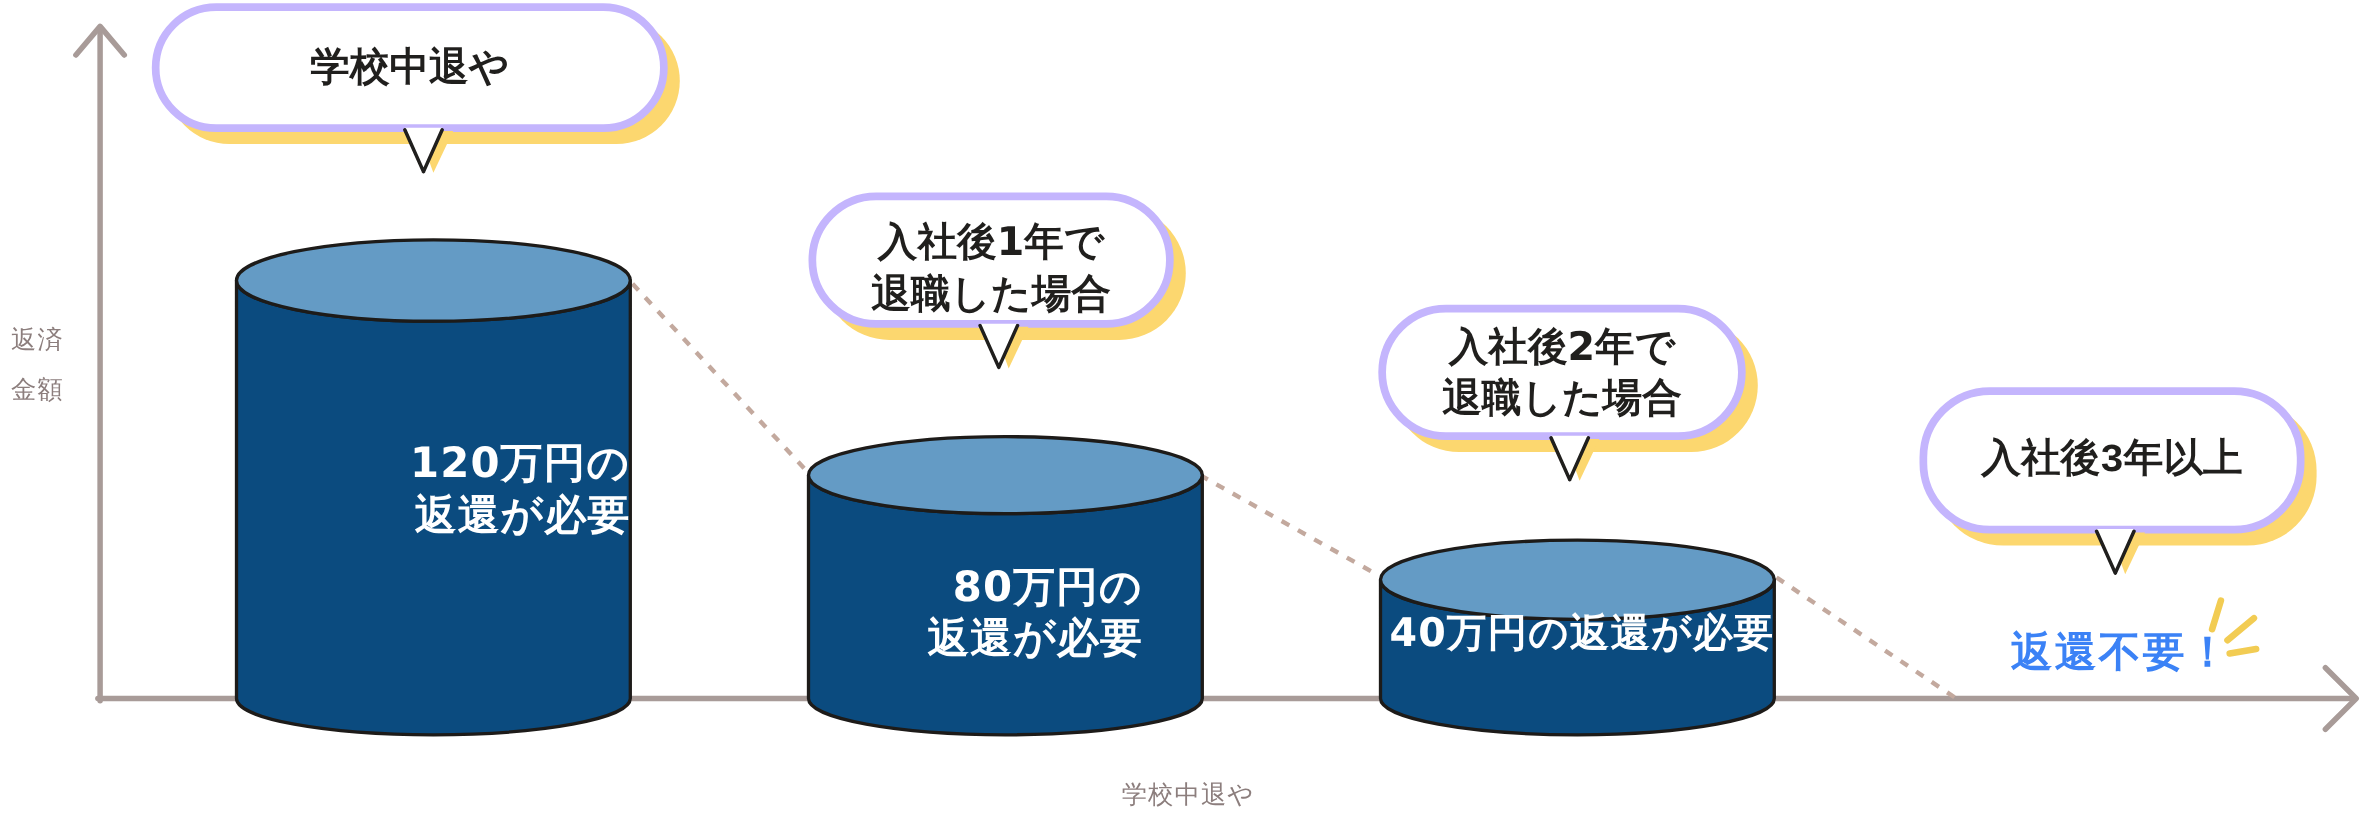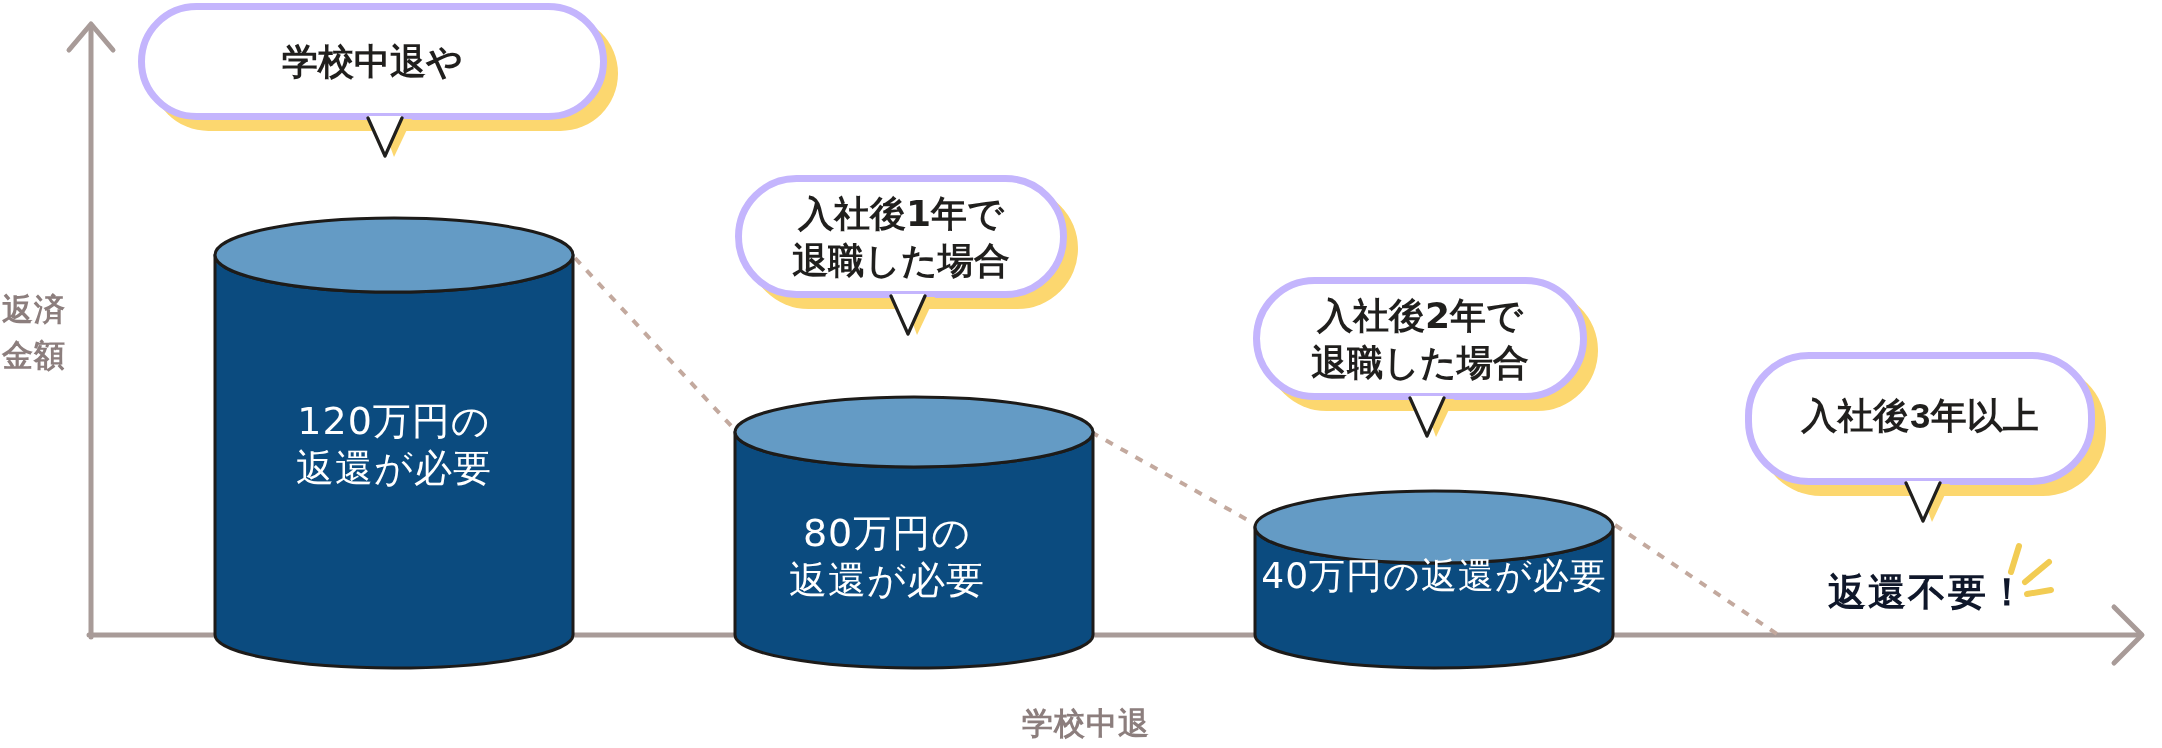--- a/index.html
+++ b/index.html
@@ -2,40 +2,40 @@
 <html><head>
 <meta charset="utf-8">
 <style>
   html,body{margin:0;padding:0;background:#ffffff;}
   #stage{
     position:relative;width:2162px;height:748px;overflow:hidden;background:#ffffff;
     font-family:"DejaVu Sans","Liberation Sans",sans-serif;
   }
   #stage svg.layer{position:absolute;left:0;top:0;}
   .axis-label{
-    position:absolute;color:#8c7e7d;font-weight:700;font-size:31px;line-height:46px;
-    text-align:right;letter-spacing:1px;
+    position:absolute;color:#8c7e7d;font-weight:400;font-size:23px;line-height:46px;
+    text-align:center;letter-spacing:1px;
   }
   .cyl-label{
-    position:absolute;color:#ffffff;font-weight:400;font-size:38px;line-height:47px;
-    text-align:center;letter-spacing:1px;
+    position:absolute;color:#ffffff;font-weight:700;font-size:38px;line-height:47px;
+    text-align:right;letter-spacing:1px;
   }
   .cyl-label .line{display:block;}
   .bubble{
     position:absolute;background:#ffffff;border:7px solid #c4b5fd;border-radius:64px;
     box-shadow:12px 12px 0 -1px #fcd76f;
     display:flex;flex-direction:column;justify-content:center;align-items:center;
     font-size:36px;line-height:47px;font-weight:600;color:#201f1d;text-align:center;
     box-sizing:border-box;z-index:3;
   }
   .bubble .line{display:block;}
   .tail{position:absolute;z-index:4;}
   .no-return{
     position:absolute;left:1828px;top:570px;width:200px;text-align:center;
-    font-size:38px;line-height:44px;font-weight:800;color:#0f172a;letter-spacing:2px;z-index:2;
+    font-size:38px;line-height:44px;font-weight:800;color:#3b82f6;letter-spacing:2px;z-index:2;
   }
 </style>
 </head>
 <body>
 
 <div id="stage">
 
   <svg class="layer" width="2162" height="748" viewBox="0 0 2162 748">
 
     <g stroke="#a89b98" stroke-width="5" fill="none" stroke-linecap="round" stroke-linejoin="round">
@@ -89,21 +89,21 @@
     <span class="line">80万円の</span>
     <span class="line">返還が必要</span>
   </div>
   <div class="cyl-label" style="left:1255px;top:556px;width:358px;font-size:36px;line-height:40px;">
     <span class="line">40万円の返還が必要</span>
   </div>
 
   <div class="bubble" style="left:138px;top:3px;width:469px;height:117px;">
     <span class="line">学校中退や</span>
   </div>
-  <div class="bubble" style="left:735px;top:175px;width:332px;height:123px;">
+  <div class="bubble" style="left:735px;top:175px;width:332px;height:123px;justify-content:flex-end;">
     <span class="line">入社後1年で</span>
     <span class="line">退職した場合</span>
   </div>
   <div class="bubble" style="left:1253px;top:277px;width:334px;height:123px;text-align:center;">
     <span class="line">入社後2年で</span>
     <span class="line">退職した場合</span>
   </div>
   <div class="bubble" style="left:1745px;top:352px;width:350px;height:133px;font-family:Liberation Mono, monospace;">
     <span class="line">入社後3年以上</span>
   </div>

